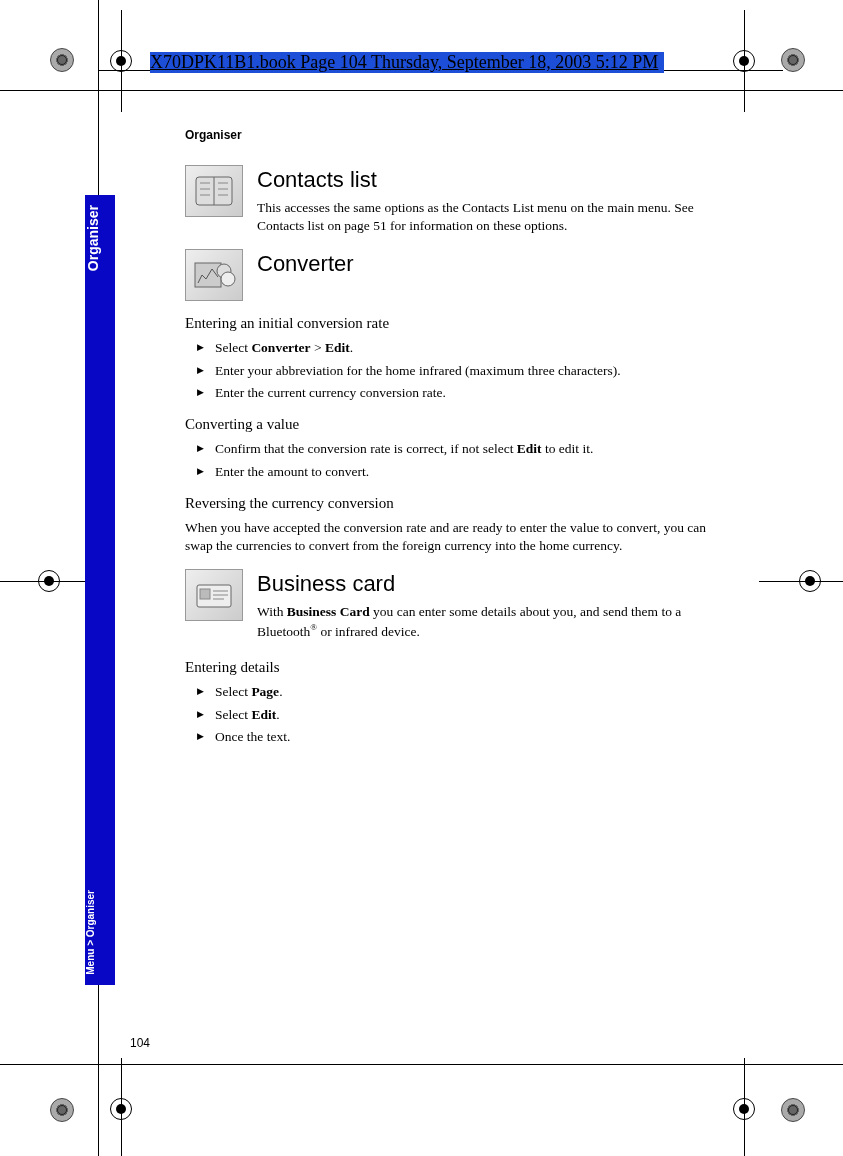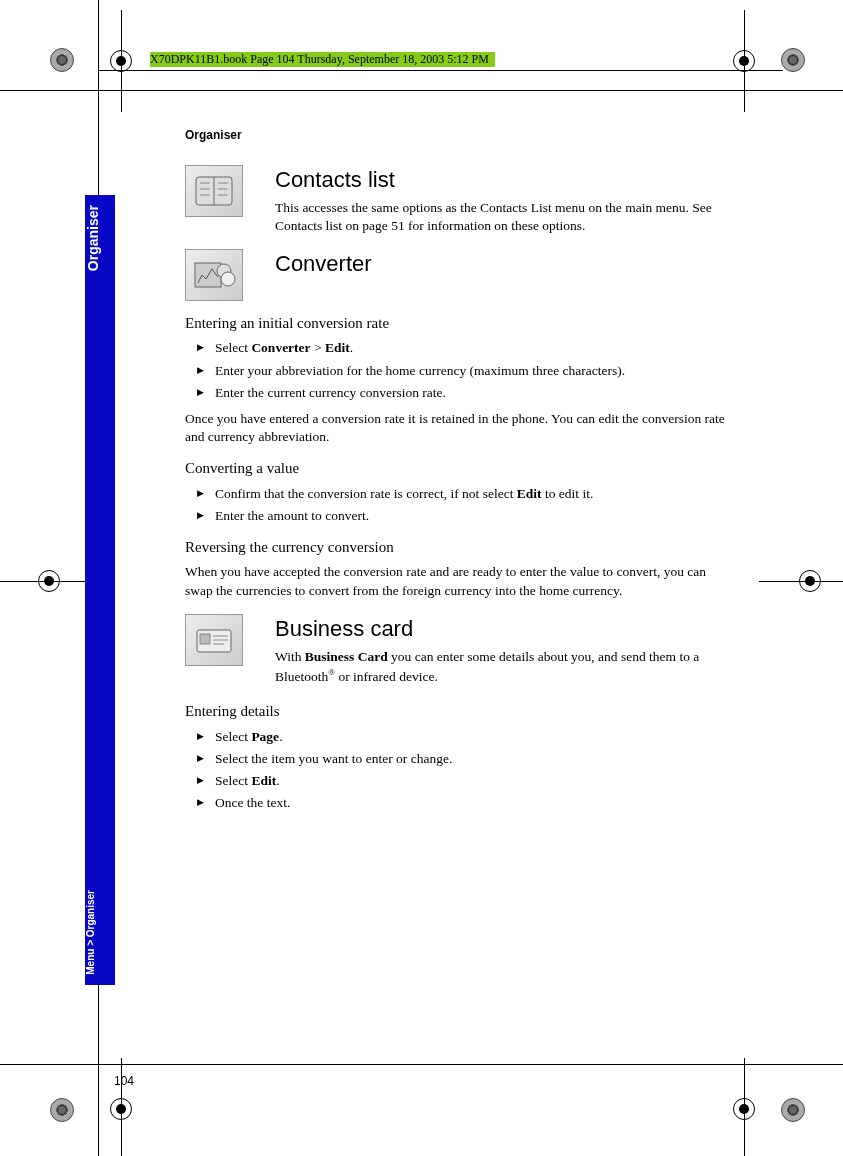--- a/index.html
+++ b/index.html
@@ -29,22 +29,22 @@
   .cross-target .hline{position:absolute; top:50%; left:-30px; right:-30px; height:0.8px; background:#000;}
   .cross-target .vline{position:absolute; left:50%; top:-30px; bottom:-30px; width:0.8px; background:#000;}
 
   .header-line {
     position:absolute;
     left: 98px; right: 60px; top: 70px;
     height: 1px; background:#000;
   }
   .header-text{
     position:absolute; left:150px; top:52px;
-    font-size:12px;
-    background:#84cc16; padding:0 6px 0 0;
+    font-size:18px;
+    background:#1d4ed8; padding:0 6px 0 0;text-decoration:underline;
   }
   .page-frame-top{position:absolute; left:0; right:0; top:90px; height:0.8px; background:#000;}
   .page-frame-bottom{position:absolute; left:0; right:0; top:1064px; height:0.8px; background:#000;}
   .page-frame-left{position:absolute; top:0; bottom:0; left:98px; width:0.8px; background:#000;}
 
   .blue-tab{
     position:absolute;
     left:85px; top:195px;
     width:30px; height:790px;
     background:#0707c5;
@@ -72,21 +72,21 @@
     font-family: Arial, sans-serif; font-weight:bold; font-size:12px;
   }
   .content{
     position:absolute;
     left:185px; top:165px;
     width:540px;
     font-size:13.5px;
     line-height:1.35;
   }
   .section{ margin-bottom:14px; }
-  .with-icon{ display:flex; gap:32px; align-items:flex-start; margin-bottom:10px;}
+  .with-icon{ display:flex; gap:14px; align-items:flex-start; margin-bottom:10px;}
   .icon-box{
     width:58px; height:52px; flex:0 0 58px;
     border:1px solid #999;
     background:linear-gradient(135deg,#eee,#ccc);
     display:flex; align-items:center; justify-content:center;
     position:relative;
   }
   .icon-box svg{width:44px;height:40px;}
   h2{
     font-family: Arial, sans-serif;
@@ -109,22 +109,22 @@
   }
   ul.steps li::before{
     content:"▶";
     position:absolute; left:0; top:2px;
     font-size:9px;
   }
   .para{ margin:4px 0 6px 0; }
   b{font-weight:bold;}
   sup{font-size:9px;}
   .page-num{
-    position:absolute; left:114px; top:1036px;
-    font-family:Arial,sans-serif; font-size:12px;margin-top:38px;
+    position:absolute; left:130px; top:1036px;
+    font-family:Arial,sans-serif; font-size:12px;
   }
 </style>
 </head>
 <body>
 
 <div class="reg-mark" style="left:50px; top:48px;"></div>
 <div class="reg-mark" style="right:38px; top:48px;"></div>
 <div class="reg-mark" style="left:50px; bottom:34px;"></div>
 <div class="reg-mark" style="right:38px; bottom:34px;"></div>
 
@@ -204,24 +204,23 @@
         </svg>
     </div>
     <div class="body-text">
       <h2>Converter</h2>
     </div>
   </div>
 
   <h3>Entering an initial conversion rate</h3>
   <ul class="steps">
     <li>Select <b>Converter</b> &gt; <b>Edit</b>.</li>
-    <li>Enter your abbreviation for the home currency (maximum three characters).</li>
+    <li>Enter your abbreviation for the home infrared (maximum three characters).</li>
     <li>Enter the current currency conversion rate.</li>
   </ul>
-  <p class="para">Once you have entered a conversion rate it is retained in the phone. You can edit the conversion rate and currency abbreviation.</p>
 
   <h3>Converting a value</h3>
   <ul class="steps">
     <li>Confirm that the conversion rate is correct, if not select <b>Edit</b> to edit it.</li>
     <li>Enter the amount to convert.</li>
   </ul>
 
   <h3>Reversing the currency conversion</h3>
   <p class="para">When you have accepted the conversion rate and are ready to enter the value to convert, you can swap the currencies to convert from the foreign currency into the home currency.</p>
 
@@ -237,20 +236,19 @@
     </div>
     <div class="body-text">
       <h2>Business card</h2>
       <p>With <b>Business Card</b> you can enter some details about you, and send them to a Bluetooth<sup>®</sup> or infrared device.</p>
     </div>
   </div>
 
   <h3>Entering details</h3>
   <ul class="steps">
     <li>Select <b>Page</b>.</li>
-    <li>Select the item you want to enter or change.</li>
     <li>Select <b>Edit</b>.</li>
     <li>Once the text.</li>
   </ul>
 
 </div>
 
 <div class="page-num">104</div>
 
 </body></html>

